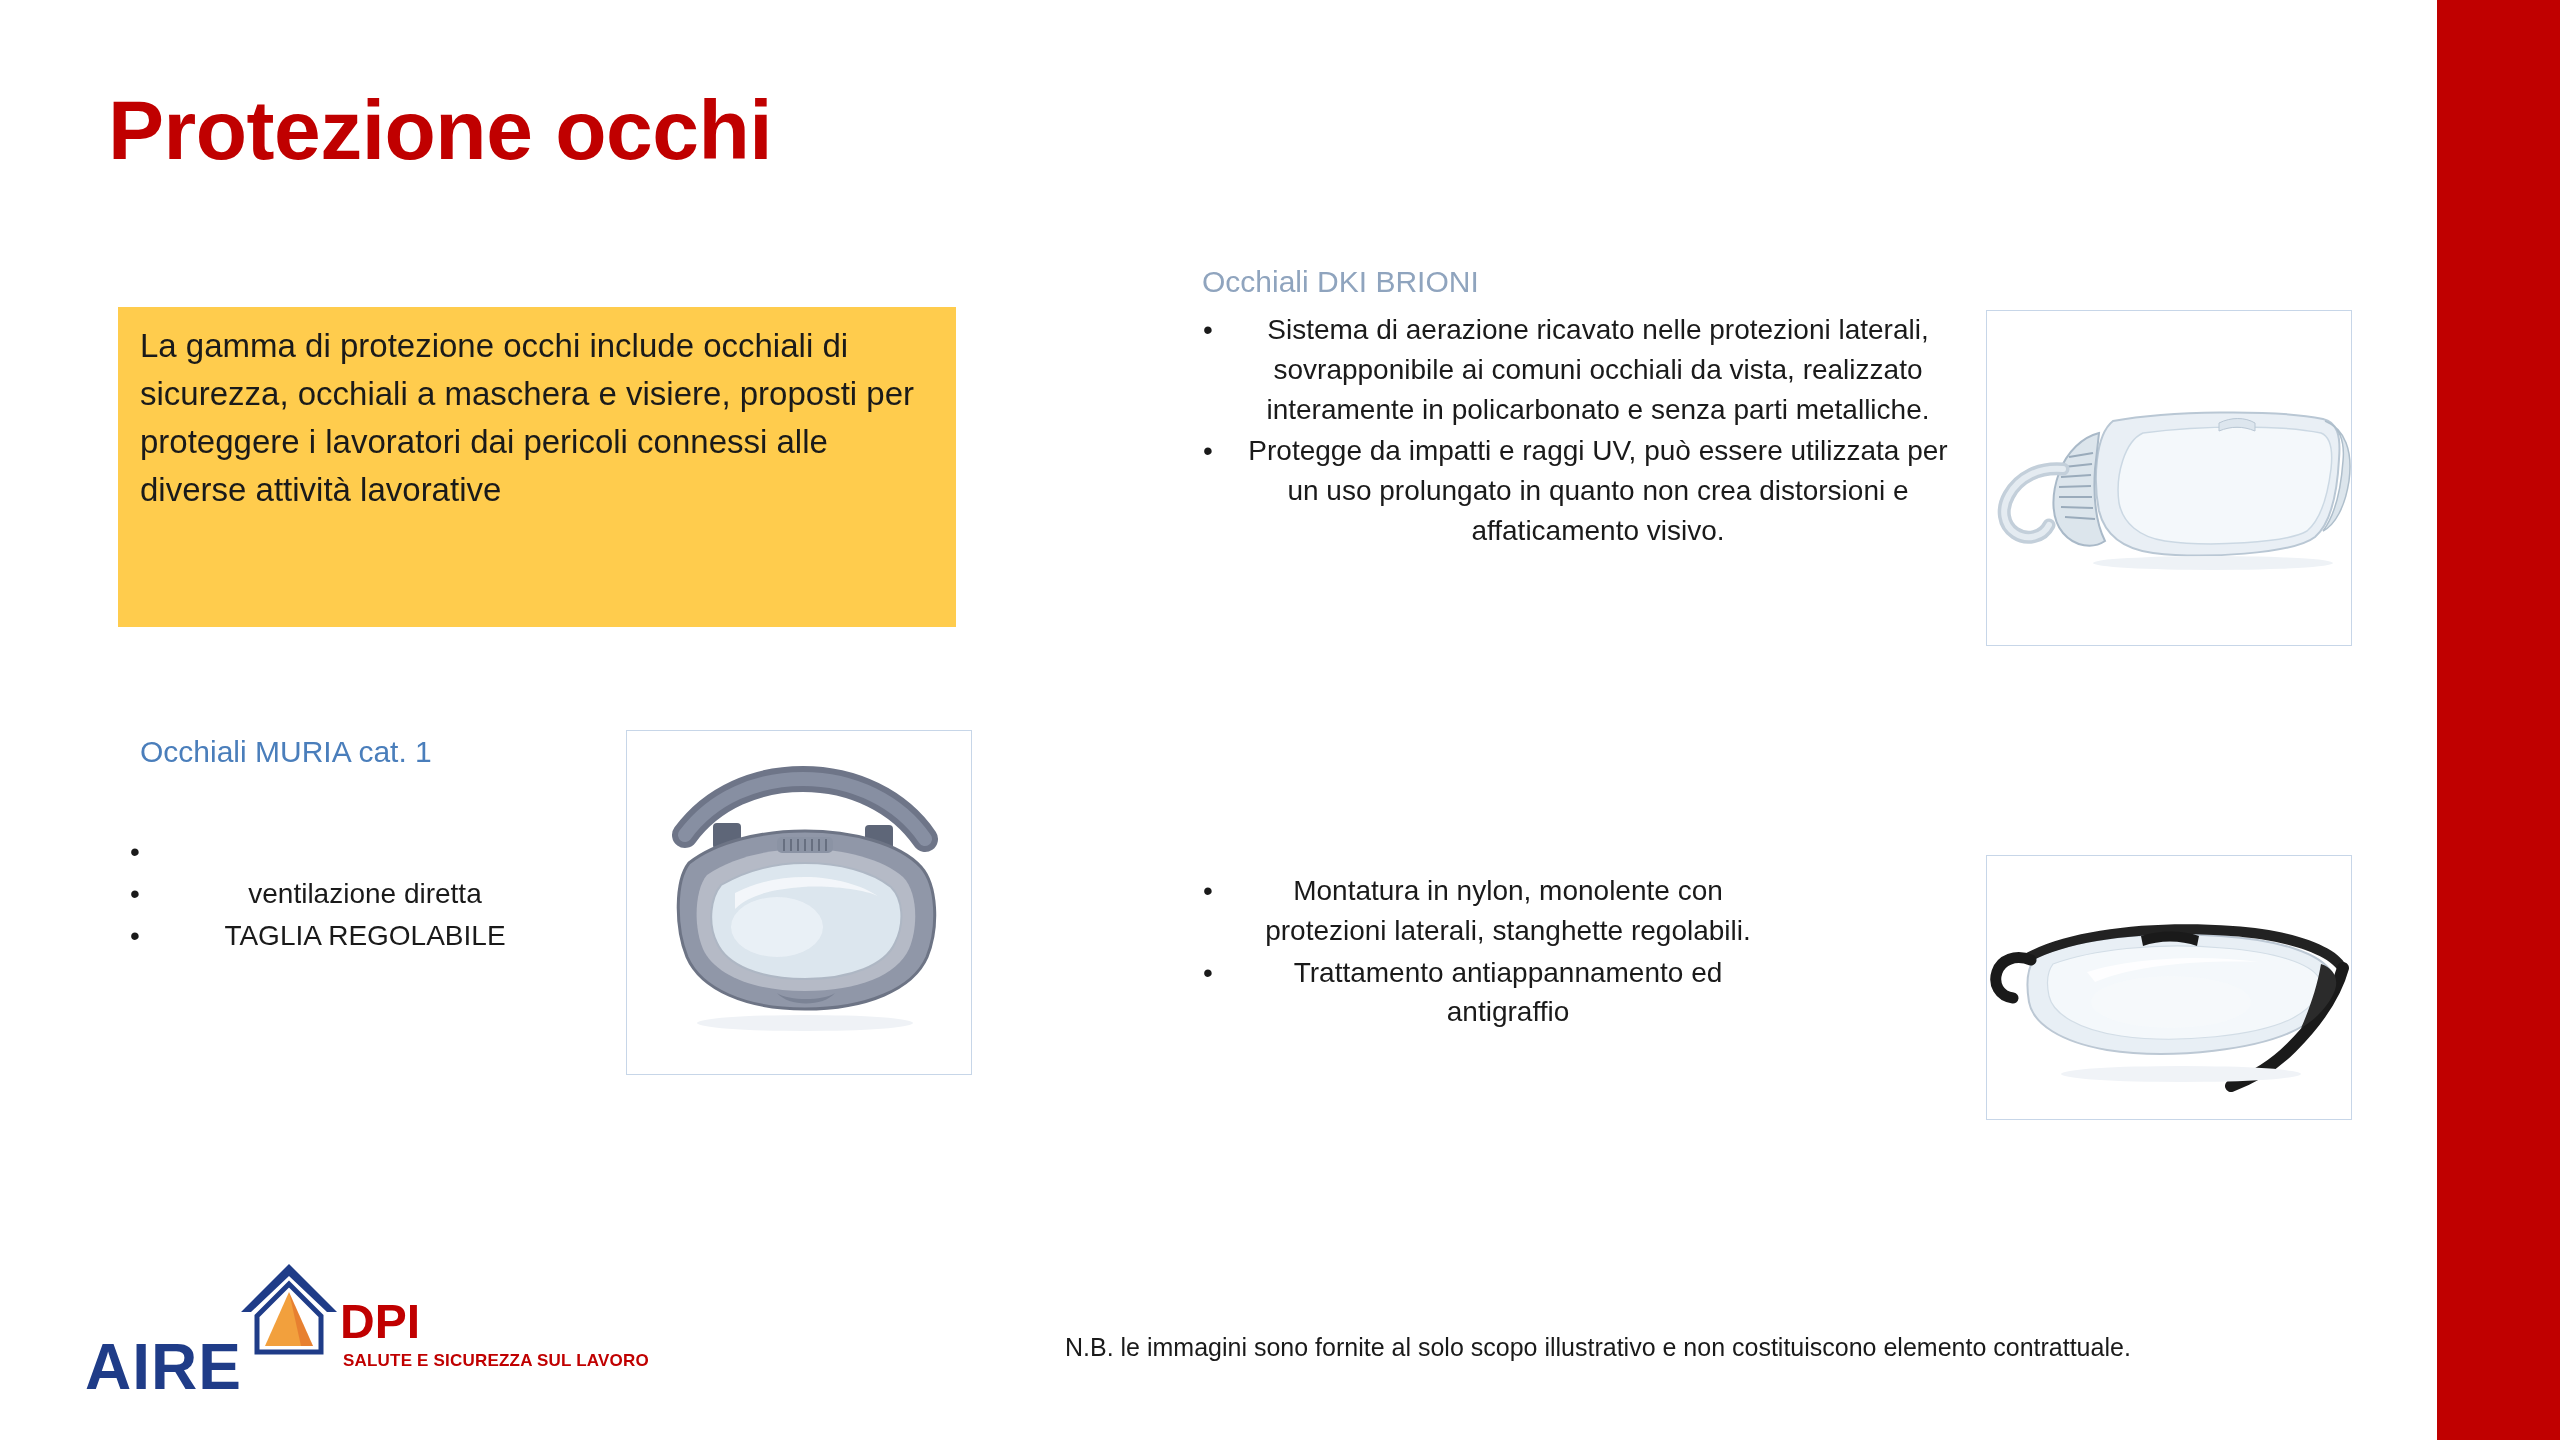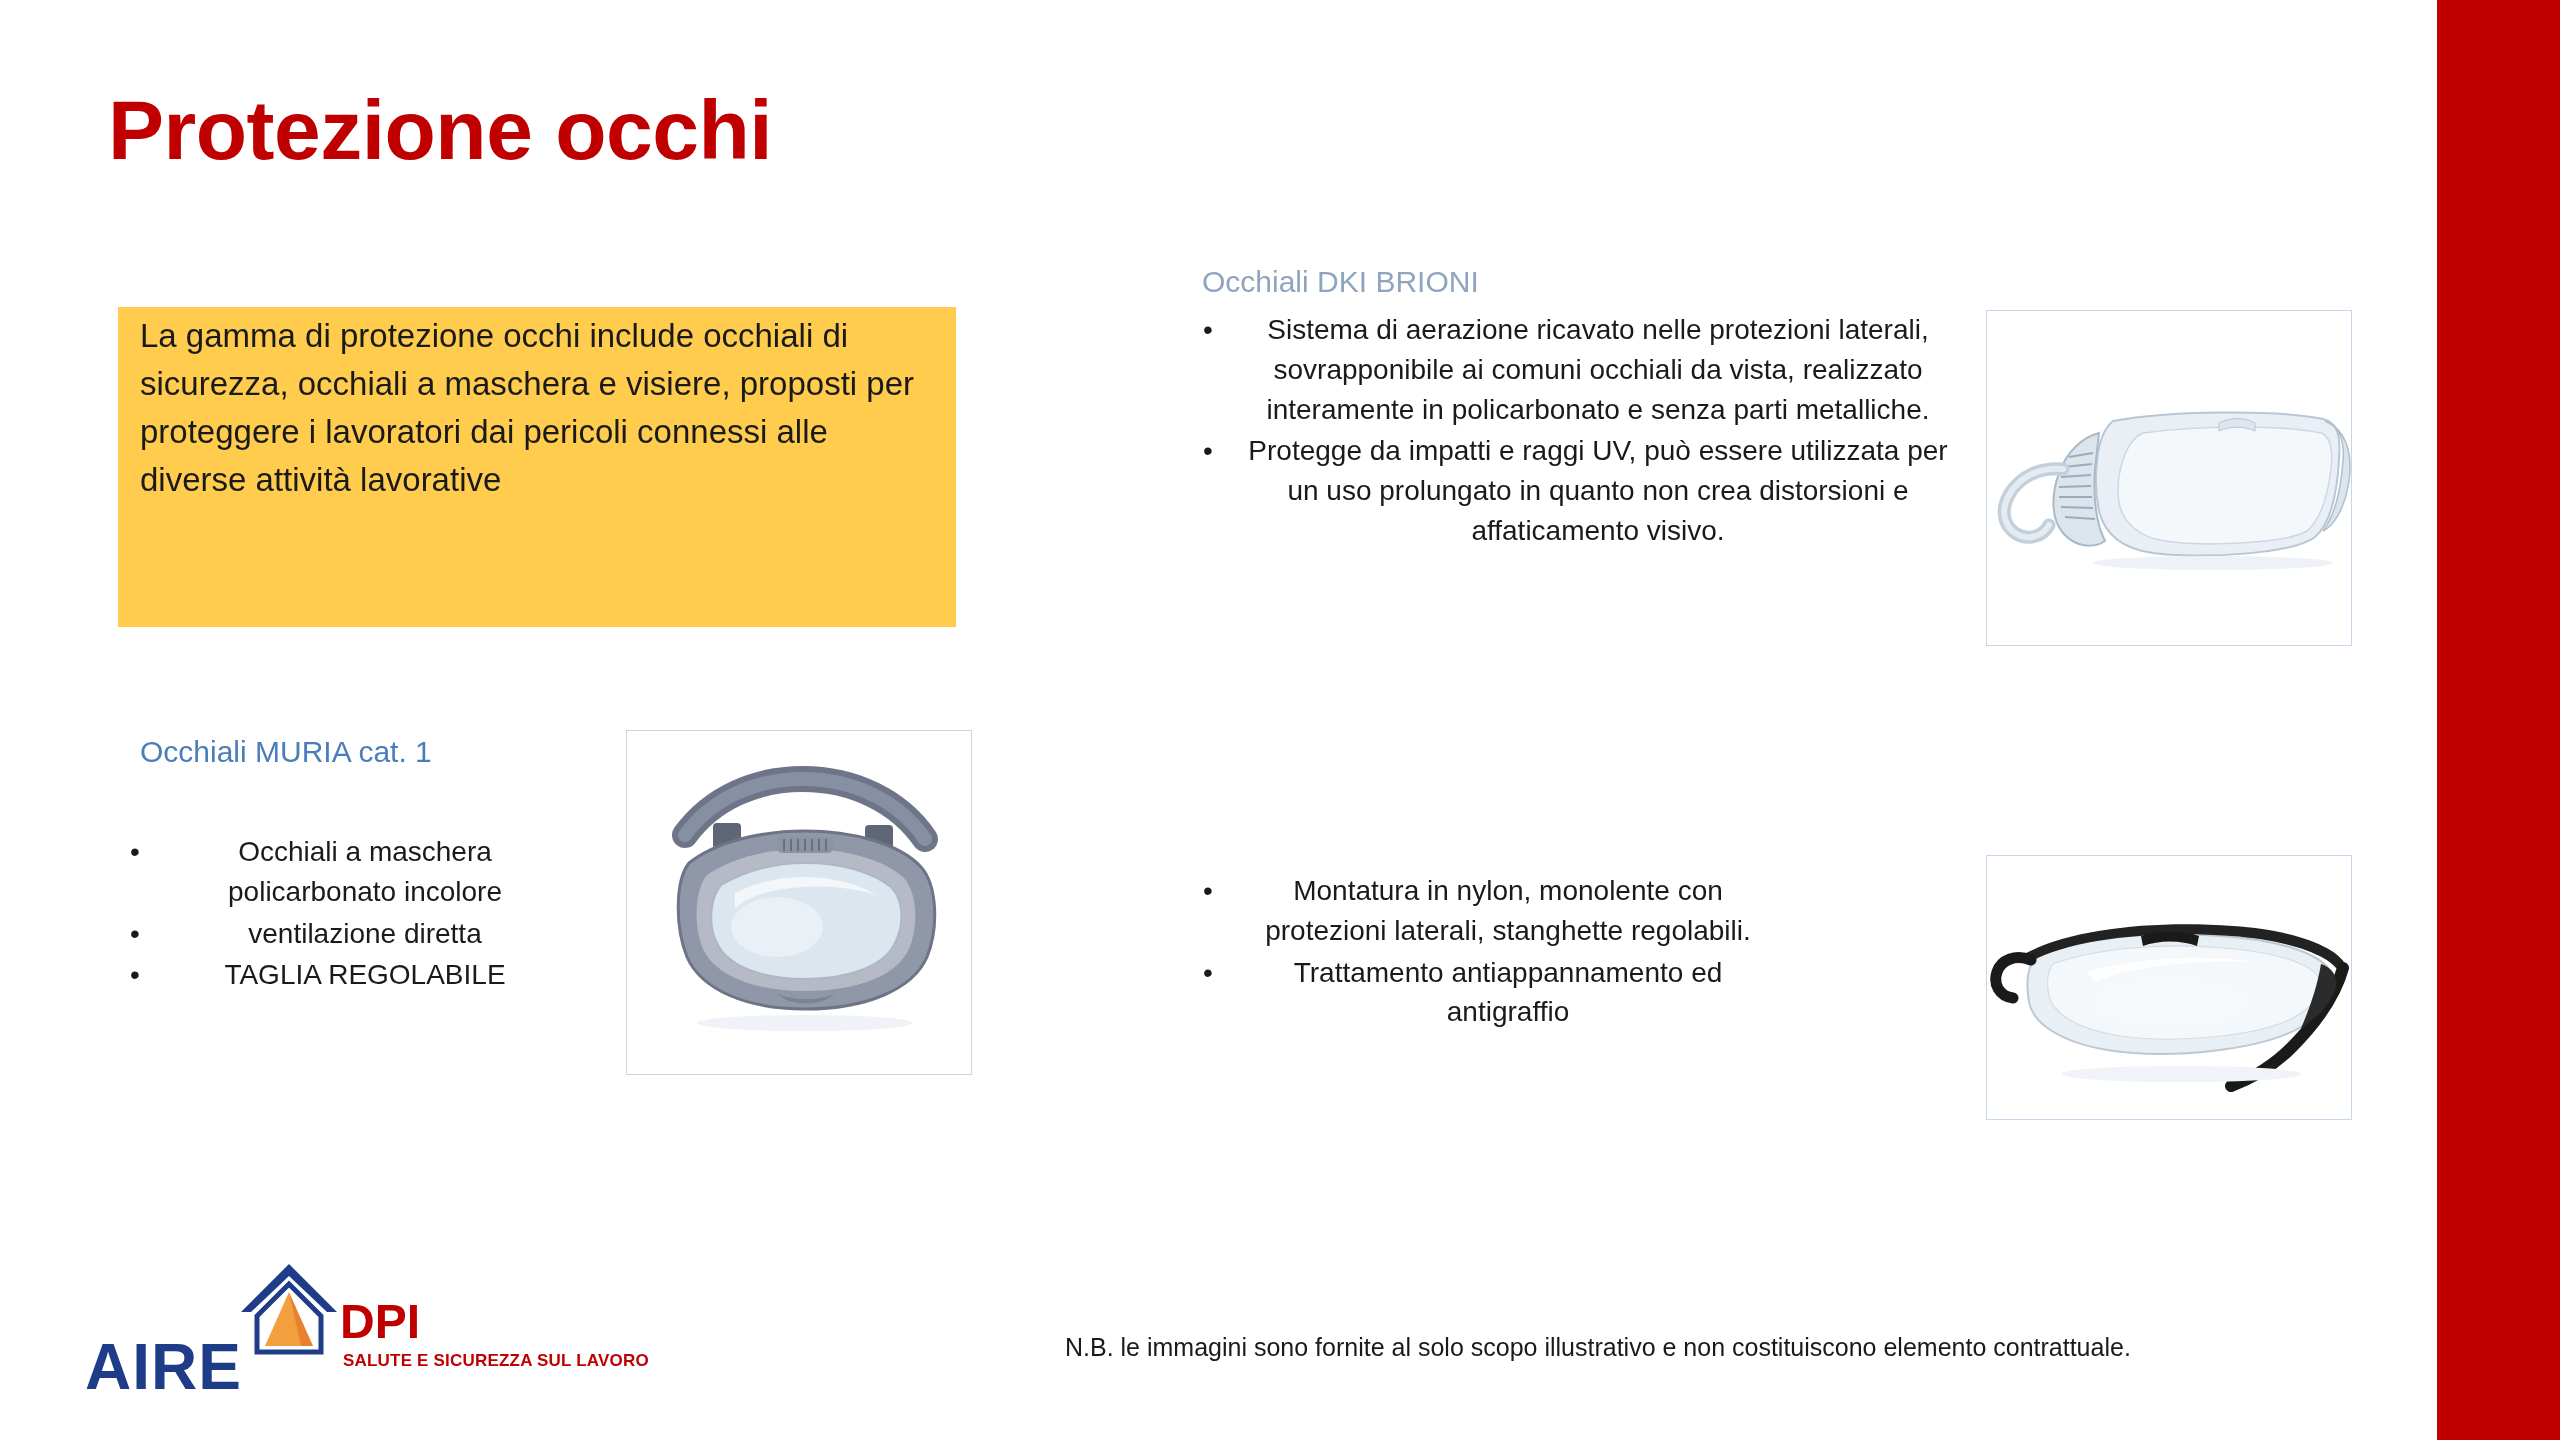--- a/index.html
+++ b/index.html
@@ -54,21 +54,21 @@
     position: absolute;
     left: 118px;
     top: 307px;
     width: 838px;
     height: 320px;
     background: #FFCC4D;
   }
   .callout-text {
     position: absolute;
     left: 140px;
-    top: 312px;
+    top: 322px;
     width: 800px;
     font-size: 33px;
     line-height: 1.45;
     color: #1a1a1a;
   }
   
   .sec-head {
     position: absolute;
     font-size: 30px;
     color: #4A7EBB;
@@ -222,21 +222,20 @@
         <ellipse cx="220" cy="156" rx="120" ry="7" fill="#EEF2F6"></ellipse>
       </g>
     </svg>
   </div>
 
   <div class="sec-head" style="left:140px; top:735px;">Occhiali MURIA cat. 1</div>
 
   <div class="bullets" style="left:122px; top:832px; width:440px;">
     <div class="li">
       <span class="bullet-dot">•</span>
-      <span class="li-text">Occhiali a maschera policarbonato incolore</span>
     </div>
     <div class="li">
       <span class="bullet-dot">•</span>
       <span class="li-text">ventilazione diretta</span>
     </div>
     <div class="li">
       <span class="bullet-dot">•</span>
       <span class="li-text">TAGLIA REGOLABILE</span>
     </div>
   </div>

